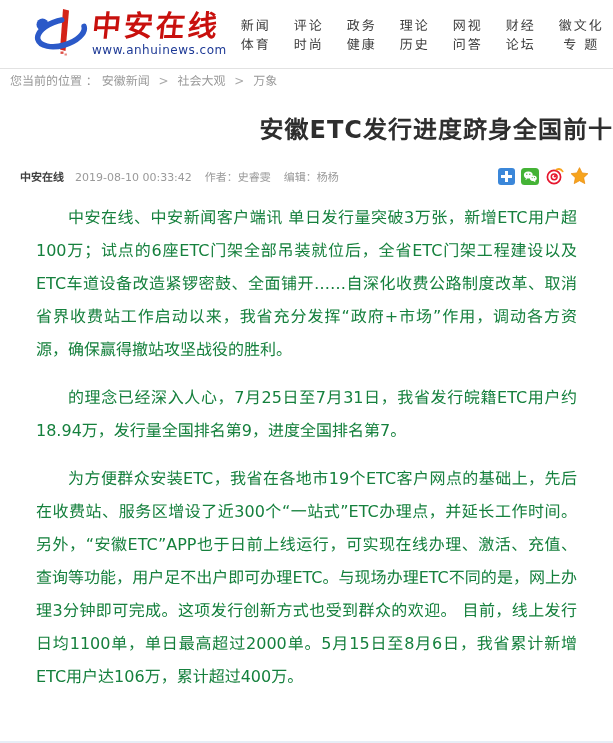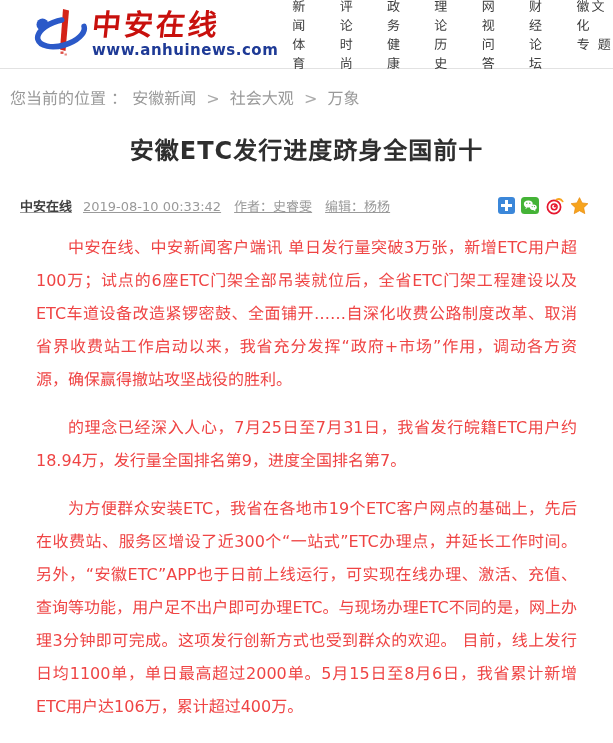--- a/index.html
+++ b/index.html
@@ -8,47 +8,47 @@
   .page { width:613px; min-height:743px; margin:0 auto; background:#fff;
           border-bottom:2px solid #e7eef6; position:relative; }
 
   
   .site-header { display:flex; align-items:center; height:68px; padding-left:34px; }
   .logo { display:flex; align-items:center; text-decoration:none; cursor:pointer; }
   .logo-mark { margin-right:2px; }
   .logo-text { display:flex; flex-direction:column; line-height:1; }
   .logo-cn { font-family:"DejaVu Serif","Liberation Serif",serif; font-weight:bold;
              color:#c8100d; font-size:29px; letter-spacing:3px; transform:skewX(-6deg); }
-  .logo-url { color:#1e3a96; font-weight:bold; font-size:15px; letter-spacing:.5px;
+  .logo-url { color:#1e3a96; font-weight:normal; font-size:12px; letter-spacing:.5px;
               margin-top:3px; align-self:flex-end; }
   .main-nav { display:flex; gap:23px; margin-left:14px; margin-top:2px; }
   .nav-item { display:flex; flex-direction:column; align-items:center; text-decoration:none;
               color:#3d3d3d; font-size:13px; line-height:19px; letter-spacing:2px; cursor:pointer; }
 
   
-  .breadcrumb { border-top:1px solid #e2e2e2; padding:16px 0 4px 10px;
-                font-size:16px; color:#999; }
+  .breadcrumb { border-top:1px solid #e2e2e2; padding:2px 0 4px 10px;
+                font-size:12px; color:#999; }
   .breadcrumb a { color:#999; text-decoration:none; cursor:pointer; }
   .breadcrumb .sep { margin:0 5px; color:#aaa; }
 
   
-  .article-title { text-align:center; font-size:24px; font-weight:bold; color:#2e2e2e;
-                   margin:18px 0 12px; letter-spacing:1px; }
+  .article-title { text-align:right; font-size:24px; font-weight:bold; color:#2e2e2e;
+                   margin:18px 0 4px; letter-spacing:1px; }
   .meta-row { display:flex; justify-content:space-between; align-items:center;
               padding:18px 24px 0 20px; }
-  .meta-left { font-size:13px; color:#9a9a9a;text-decoration:underline; }
+  .meta-left { font-size:11px; color:#9a9a9a; }
   .meta-left .source { color:#3f3f3f; font-weight:bold; margin-right:11px; }
   .meta-left .dt { margin-right:13px; }
   .meta-left .author { margin-right:13px; }
   .share-bar { display:flex; align-items:center; gap:6px; }
   .share-bar span { display:inline-flex; cursor:pointer; }
 
   
   .article-body { padding:16px 36px 24px; }
-  .article-body p { font-size:16px; color:#ef4444; line-height:33px; text-indent:2em;
+  .article-body p { font-size:16px; color:#15803d; line-height:33px; text-indent:2em;
                     margin:0 0 15px; text-align:justify; }
   .article-body p:last-child { margin-bottom:0; }
 </style>
 </head>
 <body>
 
 <div class="page">
 
   <header class="site-header">
     <a class="logo">

